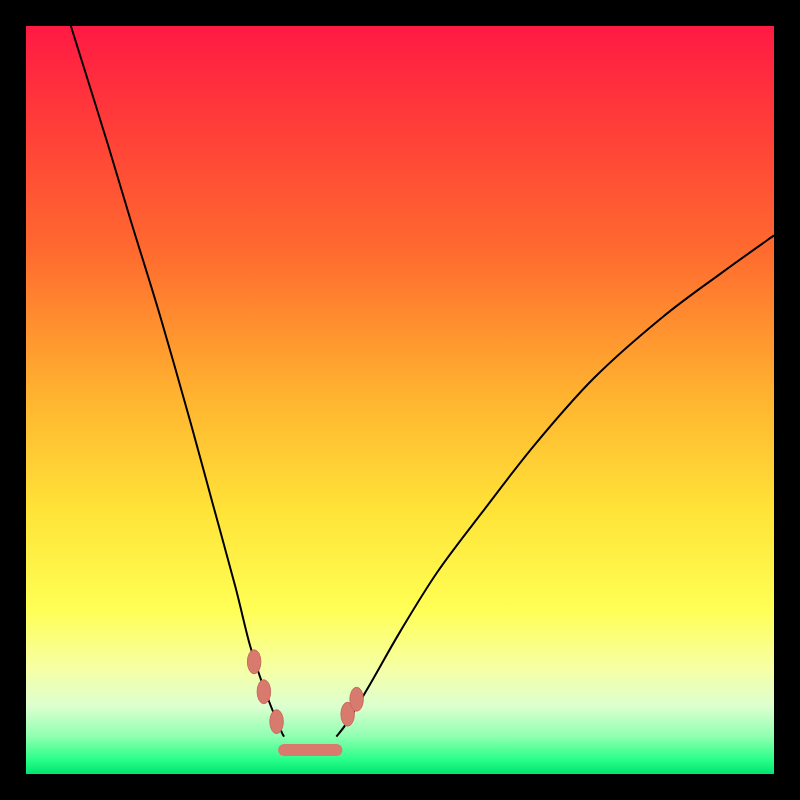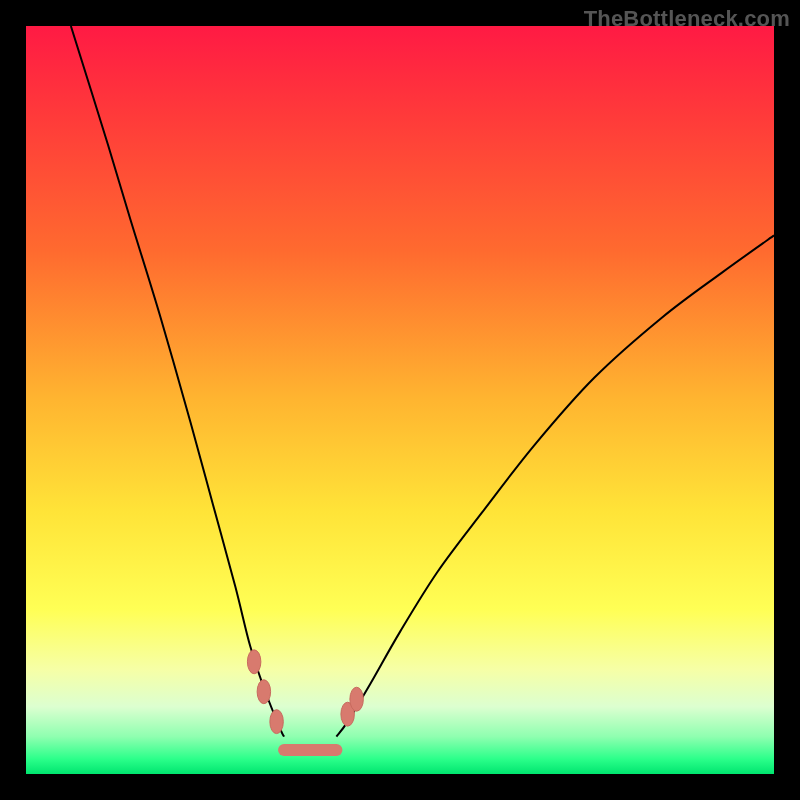--- a/index.html
+++ b/index.html
@@ -74,14 +74,13 @@
     <path class="flat-segment" id="flat" vector-effect="non-scaling-stroke" d="M 34.5 96.8 L 41.5 96.8"></path>
     <g id="markers">
         <ellipse cx="30.5" cy="85" rx="0.9" ry="1.6" class="marker" vector-effect="non-scaling-stroke"></ellipse>
         <ellipse cx="31.8" cy="89" rx="0.9" ry="1.6" class="marker" vector-effect="non-scaling-stroke"></ellipse>
         <ellipse cx="33.5" cy="93" rx="0.9" ry="1.6" class="marker" vector-effect="non-scaling-stroke"></ellipse>
         <ellipse cx="43" cy="92" rx="0.9" ry="1.6" class="marker" vector-effect="non-scaling-stroke"></ellipse>
         <ellipse cx="44.2" cy="90" rx="0.9" ry="1.6" class="marker" vector-effect="non-scaling-stroke"></ellipse>
       </g>
   </svg>
 
-  <div class="watermark">TheBottleneck.com</div>
 </div>
 
 </body></html>

